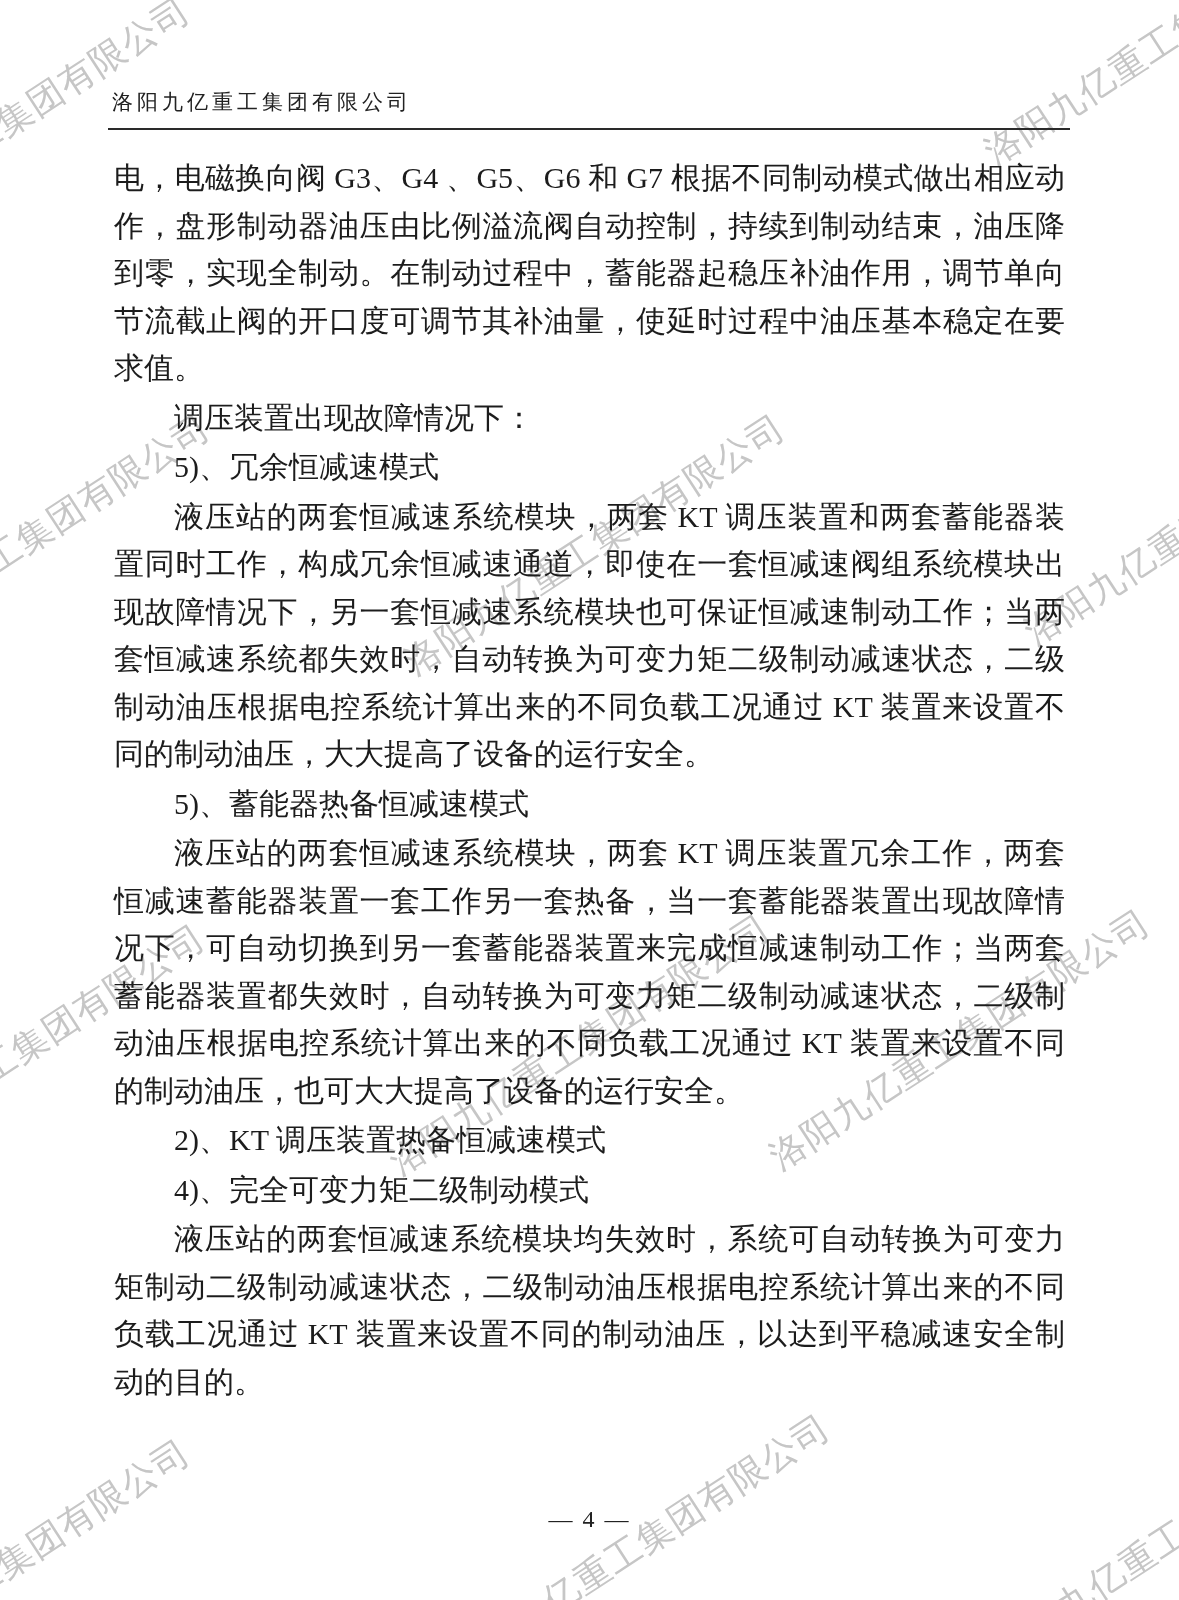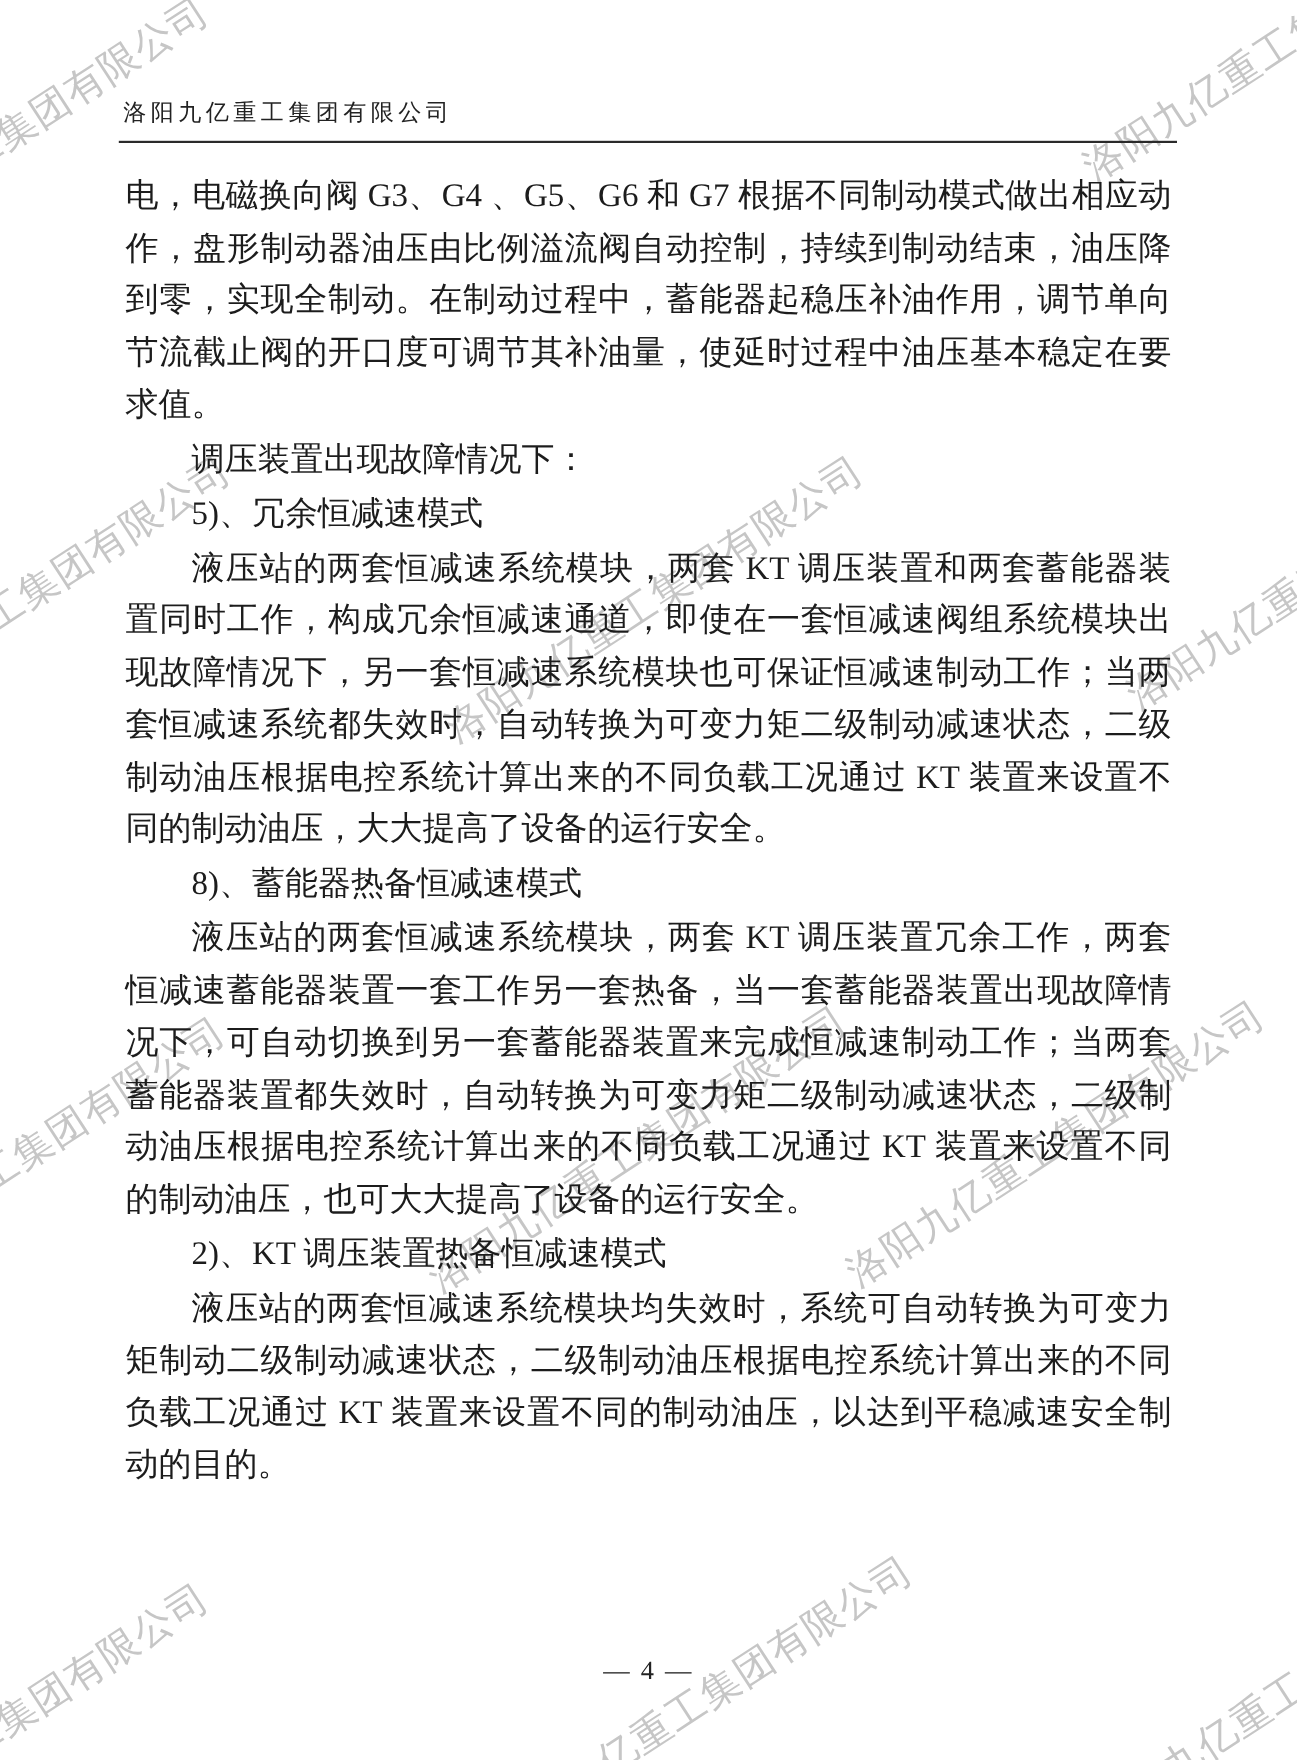--- a/index.html
+++ b/index.html
@@ -70,20 +70,21 @@
 </div>
 
 <div class="page-header">洛阳九亿重工集团有限公司</div>
 <div class="header-rule"></div>
 
 <div class="content">
   <p class="continuation">电，电磁换向阀 G3、G4 、G5、G6 和 G7 根据不同制动模式做出相应动作，盘形制动器油压由比例溢流阀自动控制，持续到制动结束，油压降到零，实现全制动。在制动过程中，蓄能器起稳压补油作用，调节单向节流截止阀的开口度可调节其补油量，使延时过程中油压基本稳定在要求值。</p>
   <p>调压装置出现故障情况下：</p>
   <p>5)、冗余恒减速模式</p>
   <p>液压站的两套恒减速系统模块，两套 KT 调压装置和两套蓄能器装置同时工作，构成冗余恒减速通道，即使在一套恒减速阀组系统模块出现故障情况下，另一套恒减速系统模块也可保证恒减速制动工作；当两套恒减速系统都失效时，自动转换为可变力矩二级制动减速状态，二级制动油压根据电控系统计算出来的不同负载工况通过 KT 装置来设置不同的制动油压，大大提高了设备的运行安全。</p>
-  <p>8)、蓄能器热备恒减速模式</p>
+  <p>5)、蓄能器热备恒减速模式</p>
   <p>液压站的两套恒减速系统模块，两套 KT 调压装置冗余工作，两套恒减速蓄能器装置一套工作另一套热备，当一套蓄能器装置出现故障情况下，可自动切换到另一套蓄能器装置来完成恒减速制动工作；当两套蓄能器装置都失效时，自动转换为可变力矩二级制动减速状态，二级制动油压根据电控系统计算出来的不同负载工况通过 KT 装置来设置不同的制动油压，也可大大提高了设备的运行安全。</p>
   <p>2)、KT 调压装置热备恒减速模式</p>
+  <p>4)、完全可变力矩二级制动模式</p>
   <p>液压站的两套恒减速系统模块均失效时，系统可自动转换为可变力矩制动二级制动减速状态，二级制动油压根据电控系统计算出来的不同负载工况通过 KT 装置来设置不同的制动油压，以达到平稳减速安全制动的目的。</p>
 
 </div>
 
 <div class="page-footer">— 4 —</div>
 
 </body></html>

